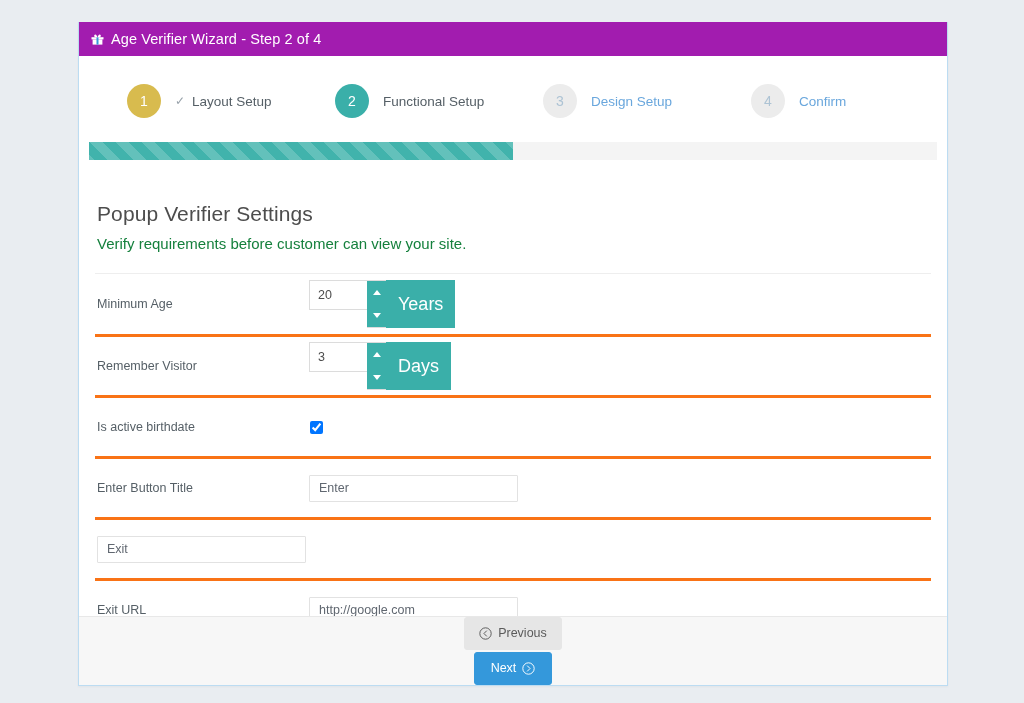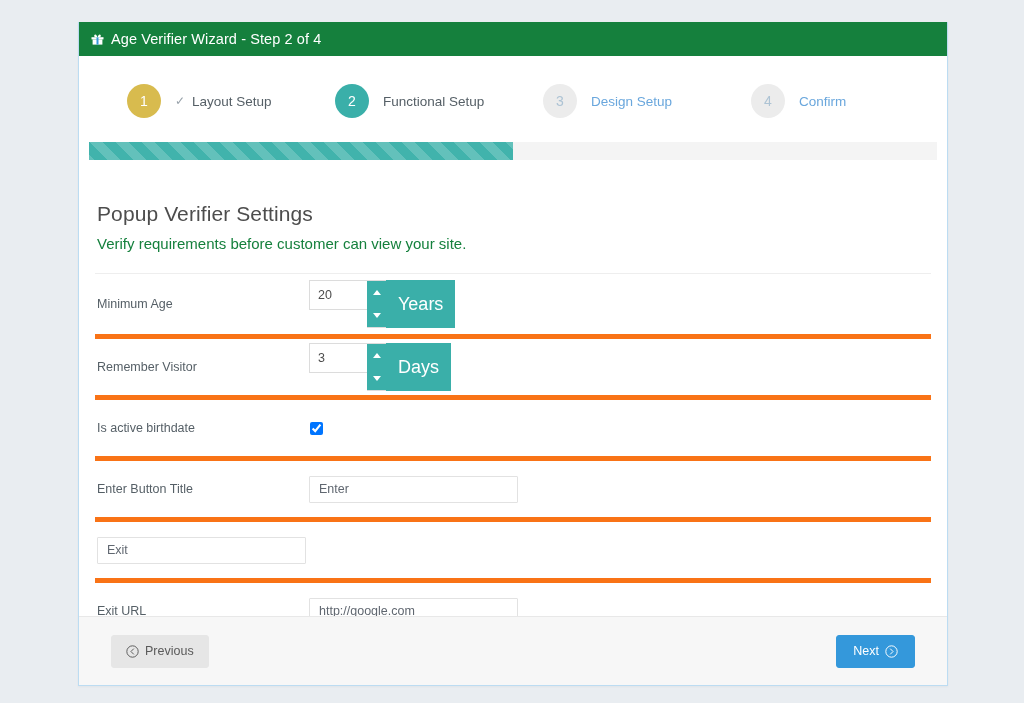--- a/index.html
+++ b/index.html
@@ -29,21 +29,21 @@
     height: 664px;
     background: #ffffff;
     border: 1px solid #bcdcf2;
     border-top: none;
     box-shadow: 0 1px 2px rgba(0,0,0,0.04);
   }
 
   
   .wizard-header {
     height: 34px;
-    background: #15803d;
+    background: #a21caf;
     color: #ffffff;
     display: flex;
     align-items: center;
     padding: 0 0 0 12px;
     font-size: 14.5px;
     letter-spacing: 0.1px;
   }
   .header-icon {
     display: inline-block;
     width: 13px;
@@ -145,21 +145,21 @@
     color: #15803d;
     margin: 9px 0 0 2px;
   }
 
   
   .form-rows { margin-top: 21px; }
   .form-row {
     display: flex;
     align-items: center;
     min-height: 61px;
-    border-top: 5px solid #f97316;
+    border-top: 3px solid #f97316;
     padding: 0 2px;
   }
   .form-row:first-child { border-top: 1px solid #eeeeee; }
   .row-label {
     width: 212px;
     flex: none;
     font-size: 12.5px;
     color: #555f66;
   }
   .row-field { flex: 1; display: flex; align-items: center; }
@@ -252,21 +252,22 @@
   
   .wizard-footer {
     position: absolute;
     left: 0; right: 0; bottom: 0;
     height: 69px;
     background: #f7f7f7;
     border-top: 1px solid #e8e8e8;
     display: flex;
     align-items: center;
     justify-content: space-between;
-    padding: 0 32px;
+    padding: 0 12px;
+    flex-direction: column;
   }
   .btn {
     font-size: 12.5px;
     border-radius: 3px;
     padding: 8px 14px;
     cursor: pointer;
     display: inline-flex;
     align-items: center;
     gap: 6px;
     font-family: "Liberation Sans", sans-serif;

